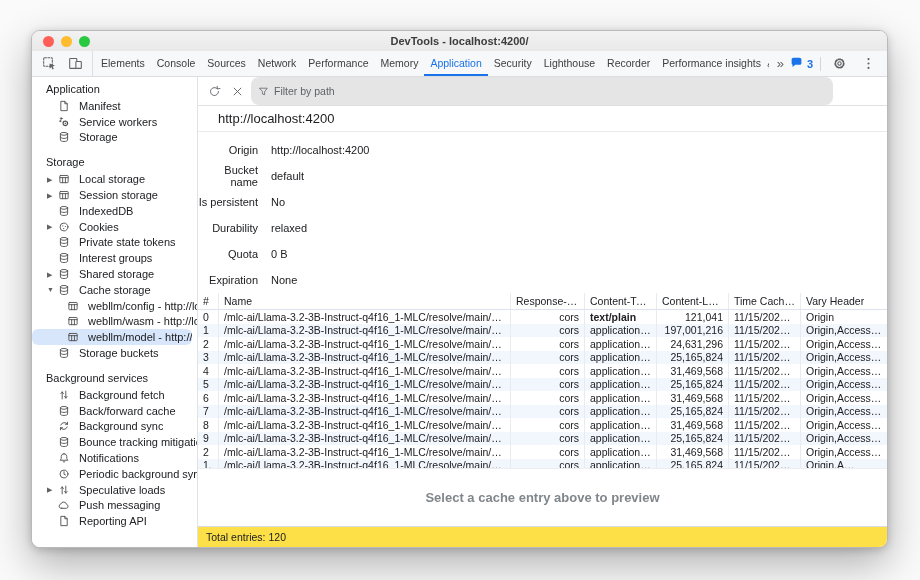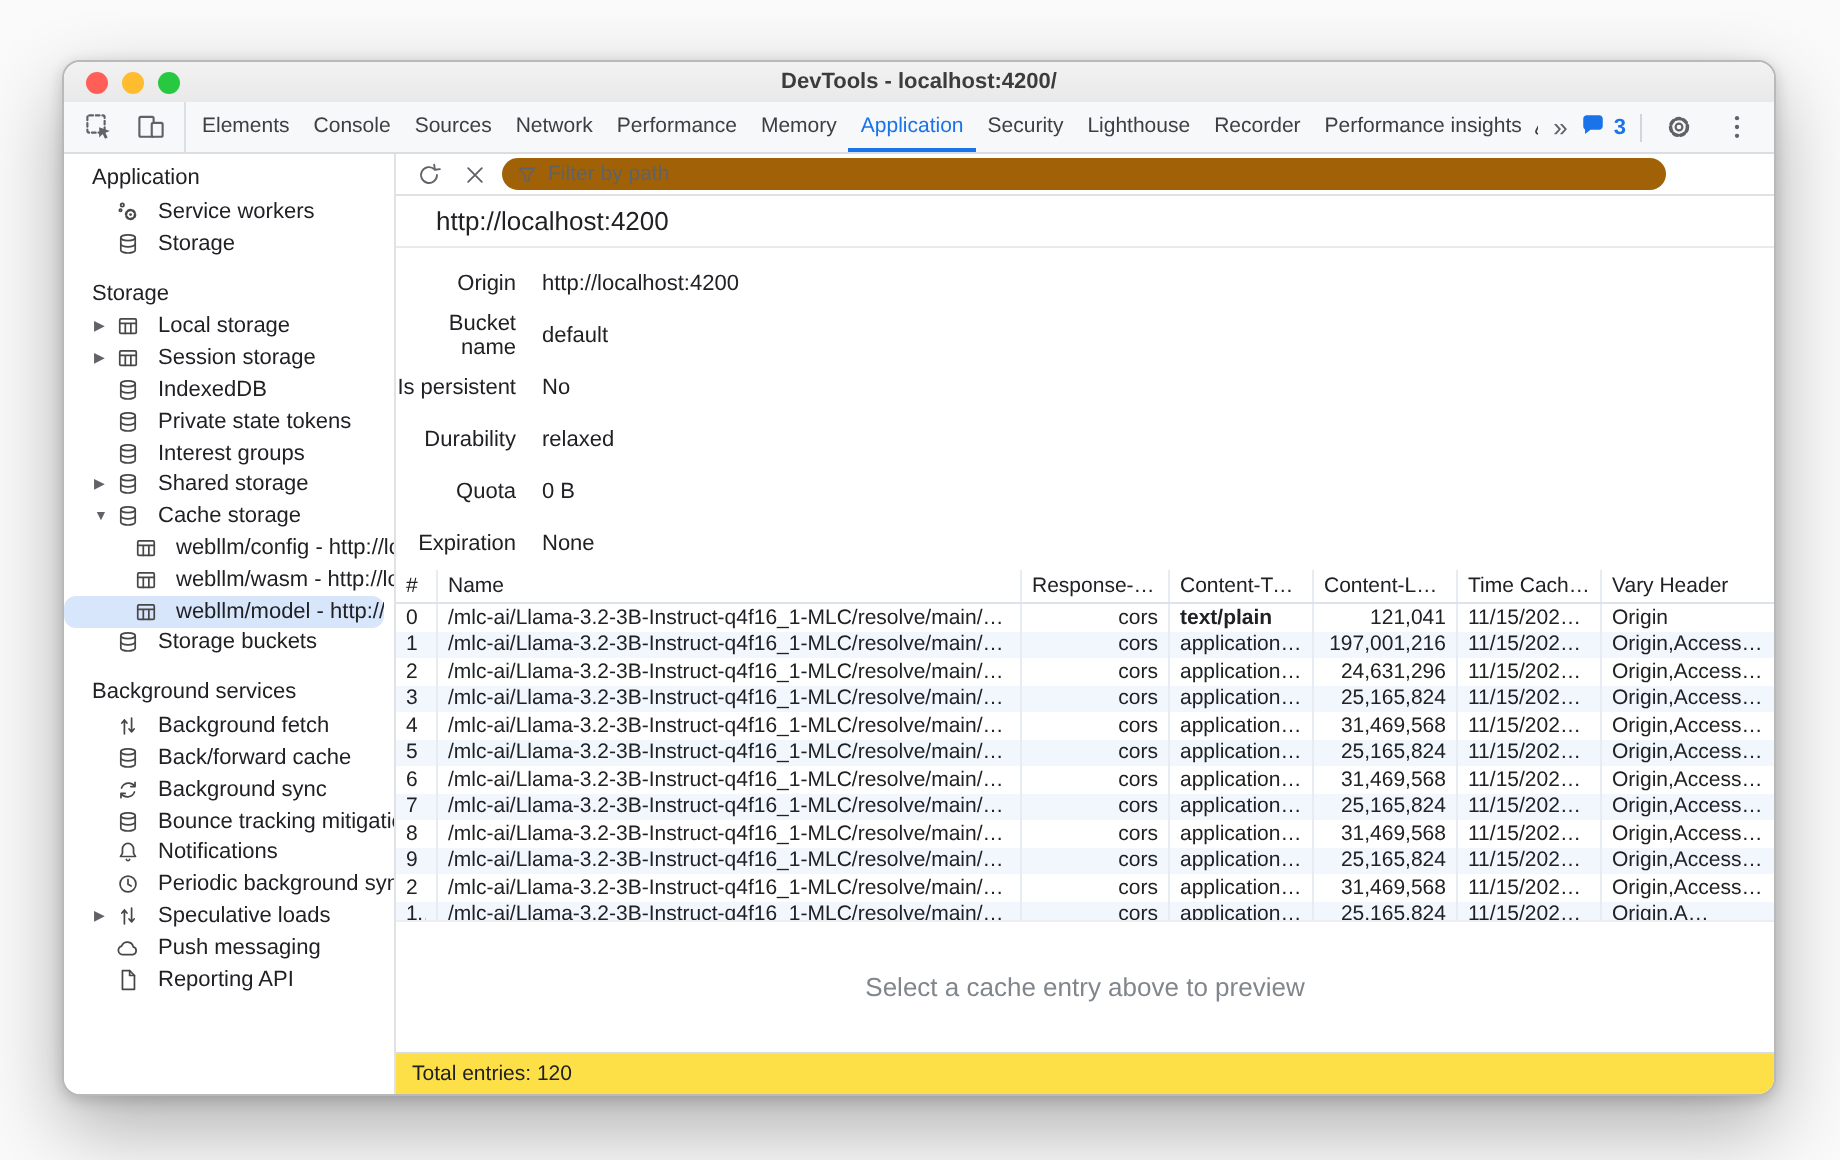--- a/index.html
+++ b/index.html
@@ -49,21 +49,21 @@
   .item .icn svg { width:12px; height:12px; }
   .item .lbl { padding-left:5px; white-space:nowrap; overflow:hidden; }
   .item.sub { padding-left:24px; }
   .item.selected { background:#d8e6fb; border-radius:6px; margin-right:5px; }
 
   
   .content { flex:1; display:flex; flex-direction:column; min-width:0; }
   .toolbar { flex:0 0 21px; border-bottom:1px solid #dfe1e5; display:flex; align-items:center; padding-left:7px; gap:5px; }
   .toolbar .tbtn { width:18px; height:18px; }
   .toolbar .tbtn svg { width:13px; height:13px; }
-  .filter-pill { flex:1; margin-right:54px; height:16px; background:#a16207; border-radius:8px;
+  .filter-pill { flex:1; margin-right:54px; height:28px; background:#e5e5e5; border-radius:8px;
     display:flex; align-items:center; padding:0 7px; gap:5px; }
   .filter-pill svg { width:11px; height:11px; color:#5f6368; flex:0 0 auto; }
   .filter-pill input { border:0; outline:0; background:transparent; font-family:inherit; font-size:10.5px; color:#202124; width:100%; }
   .filter-pill input::placeholder { color:#5f6368; opacity:1; }
 
   .origin-title { flex:0 0 25px; line-height:25px; padding-left:20px; font-size:13px; font-weight:500;
     border-bottom:1px solid #e8eaed; }
 
   .metadata { flex:0 0 161px; padding-top:5px; font-size:11px; }
   .meta-row { height:26px; display:flex; align-items:center; }
@@ -75,21 +75,21 @@
   .grow { display:flex; height:13.5px; align-items:center; }
   .grow.alt { background:#f2f7fd; }
   .gcell { height:100%; display:flex; align-items:center; padding:0 5px; border-right:1px solid #e7ecf3;
     overflow:hidden; white-space:nowrap; }
   .gcell.num { justify-content:flex-end; }
   .gcell span { overflow:hidden; text-overflow:ellipsis; white-space:nowrap; }
   .gcell.last { border-right:0; flex:1; }
   .grid-header .gcell { align-items:center; color:#202124; }
 
   .preview { flex:1; border-top:1px solid #eceef1; display:flex; align-items:center; justify-content:center;
-    color:#80868b; font-size:13px; font-weight:400; }
+    color:#80868b; font-size:13px; font-weight:700; }
   .statusbar { flex:0 0 21px; border-top:1px solid #d9dce0; display:flex; align-items:center;
     padding-left:8px; font-size:10.5px; color:#202124; background:#fde047; }
 </style>
 </head>
 <body>
 
 <div class="window">
 
   <div class="titlebar">
     <div class="lights">
@@ -181,20 +181,30 @@
   </div>
 
   <div class="main">
     <div class="sidebar" id="sidebar">
         <div class="sec">
           <div class="sec-title">Application</div>
           <div class="item">
             <span class="twisty"></span>
             <span class="icn">
               <svg viewBox="0 0 16 16" fill="none" stroke="currentColor" stroke-width="1.15" stroke-linecap="round" stroke-linejoin="round">
+                <path d="M4.3 1.8h4.8l3.2 3.2v9.2H4.3z"></path>
+                <path d="M9.1 1.8v3.2h3.2"></path>
+              </svg>
+            </span>
+            <span class="lbl">Manifest</span>
+          </div>
+          <div class="item">
+            <span class="twisty"></span>
+            <span class="icn">
+              <svg viewBox="0 0 16 16" fill="none" stroke="currentColor" stroke-width="1.15" stroke-linecap="round" stroke-linejoin="round">
                 <circle cx="4.2" cy="3.4" r="1.1"></circle>
                 <circle cx="3" cy="6.8" r="0.8"></circle>
                 <circle cx="9.7" cy="9.7" r="3" stroke-width="1.7" stroke-dasharray="1.7 1.35"></circle>
                 <circle cx="9.7" cy="9.7" r="0.9" fill="currentColor" stroke="none"></circle>
               </svg>
             </span>
             <span class="lbl">Service workers</span>
           </div>
           <div class="item">
             <span class="twisty"></span>
@@ -233,20 +243,32 @@
           <div class="item">
             <span class="twisty"></span>
             <span class="icn">
               <svg viewBox="0 0 16 16" fill="none" stroke="currentColor" stroke-width="1.15" stroke-linecap="round" stroke-linejoin="round">
                 <ellipse cx="8" cy="3.8" rx="4.8" ry="1.9"></ellipse>
                 <path d="M3.2 3.8v8.3c0 1 2.1 1.9 4.8 1.9s4.8-.9 4.8-1.9V3.8"></path>
                 <path d="M3.2 8c0 1 2.1 1.9 4.8 1.9S12.8 9 12.8 8"></path>
               </svg>
             </span>
             <span class="lbl">IndexedDB</span>
+          </div>
+          <div class="item">
+            <span class="twisty">▶</span>
+            <span class="icn">
+              <svg viewBox="0 0 16 16" fill="none" stroke="currentColor" stroke-width="1.15" stroke-linecap="round" stroke-linejoin="round">
+                <circle cx="8" cy="8" r="5.3"></circle>
+                <circle cx="6.4" cy="6.4" r="0.8" fill="currentColor" stroke="none"></circle>
+                <circle cx="9.8" cy="7.3" r="0.7" fill="currentColor" stroke="none"></circle>
+                <circle cx="7.6" cy="10.1" r="0.8" fill="currentColor" stroke="none"></circle>
+              </svg>
+            </span>
+            <span class="lbl">Cookies</span>
           </div>
           <div class="item">
             <span class="twisty"></span>
             <span class="icn">
               <svg viewBox="0 0 16 16" fill="none" stroke="currentColor" stroke-width="1.15" stroke-linecap="round" stroke-linejoin="round">
                 <ellipse cx="8" cy="3.8" rx="4.8" ry="1.9"></ellipse>
                 <path d="M3.2 3.8v8.3c0 1 2.1 1.9 4.8 1.9s4.8-.9 4.8-1.9V3.8"></path>
                 <path d="M3.2 8c0 1 2.1 1.9 4.8 1.9S12.8 9 12.8 8"></path>
               </svg>
             </span>

